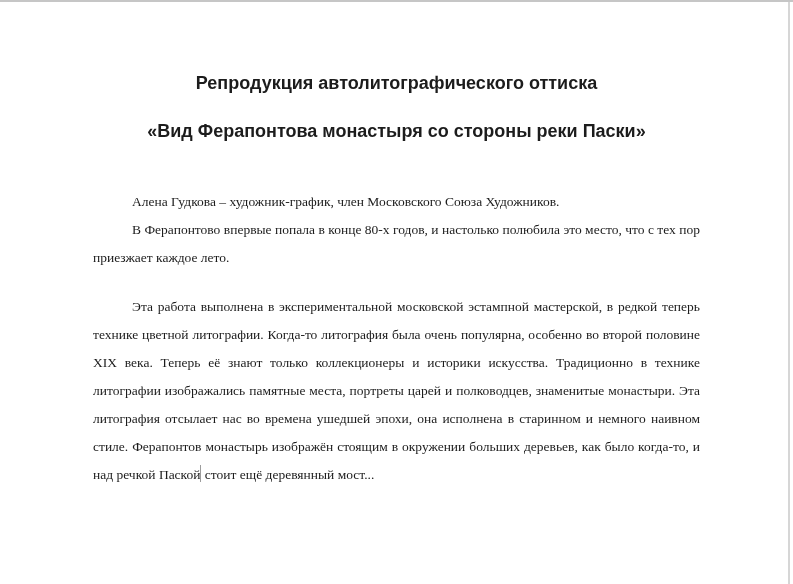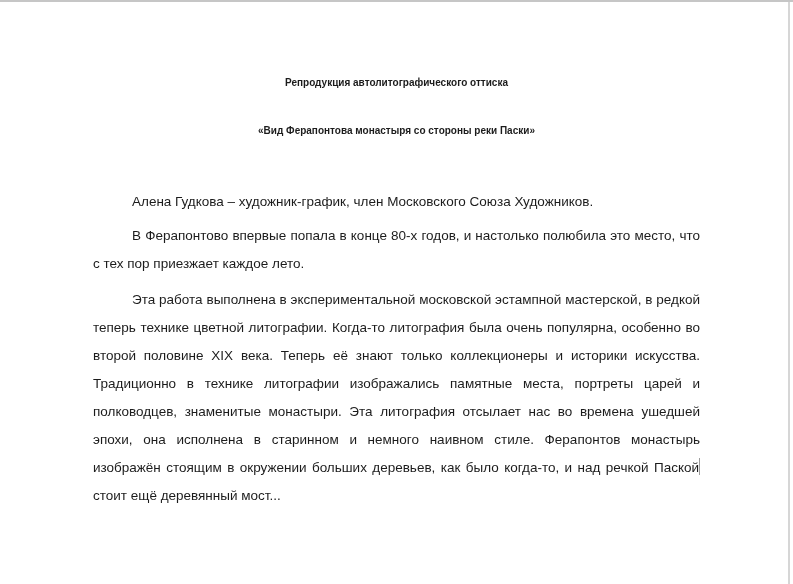--- a/index.html
+++ b/index.html
@@ -23,36 +23,37 @@
     width: 2px; height: 582px;
     background: #d6d6d6;
   }
   .doc {
     position: absolute;
     top: 0; left: 0;
     width: 793px; height: 584px;
     padding: 0 93px;
   }
   .title {
-    font-size: 10px;
+    font-size: 18px;
     font-weight: 700;
     text-align: center;
     line-height: 20px;
   }
   .title-1 { padding-top: 73px; }
   .title-2 { margin-top: 28px; }
   .para {
     font-size: 13.5px;
     line-height: 28px;
     text-align: justify;
     text-indent: 39px;
+    font-family: Liberation Serif, serif;
   }
   .para-1 { margin-top: 47px; }
-  .para-2 { margin-top: 6px; }
-  .para-3 { margin-top: 8px; }
+  .para-2 { margin-top: 0; }
+  .para-3 { margin-top: 21px; }
   .caret {
     display: inline-block;
     width: 1px;
     height: 17px;
     background: #9c9c9c;
     vertical-align: -3px;
   }
 </style>
 </head>
 <body>

